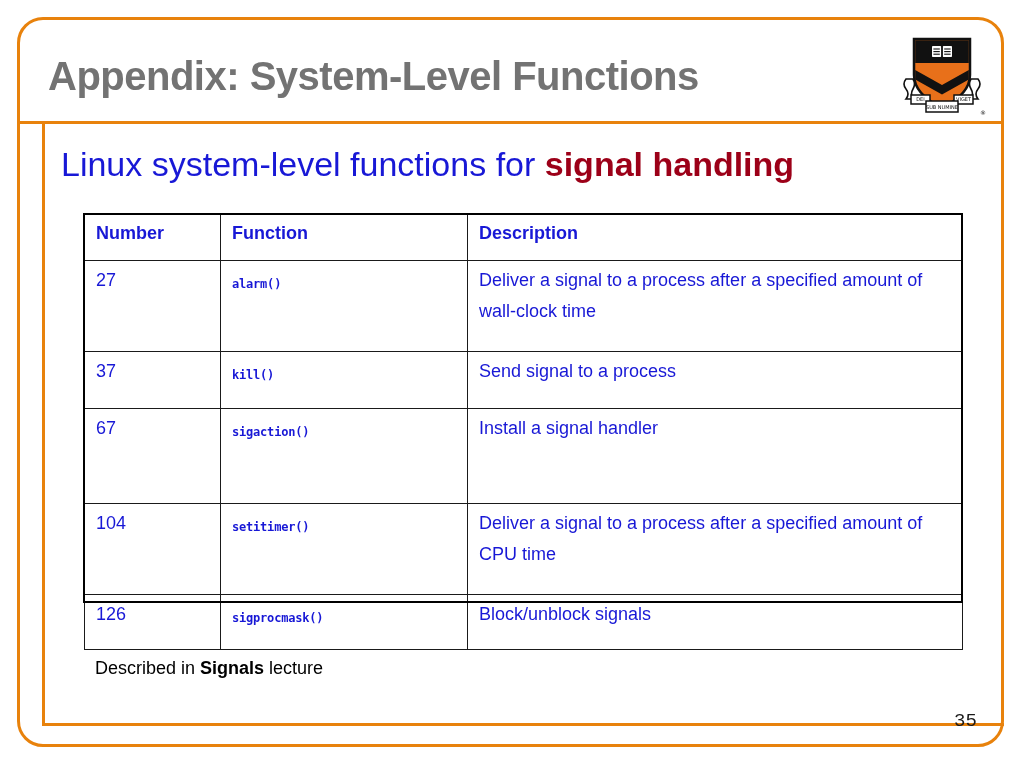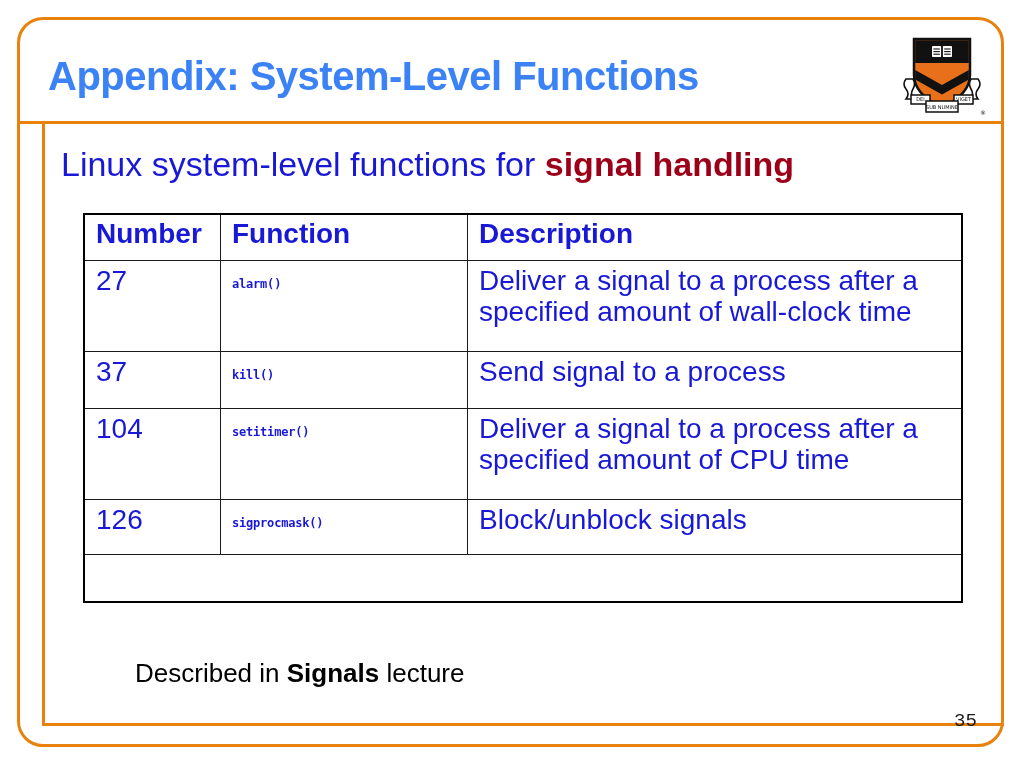--- a/index.html
+++ b/index.html
@@ -67,21 +67,21 @@
   }
 
   
   #title {
     position: absolute;
     left: 48px;
     top: 52px;
     width: 850px;
     font-size: 40px;
     font-weight: bold;
-    color: #3b82f6;
+    color: #737373;
     letter-spacing: -0.5px;
     line-height: 48px;
     white-space: nowrap;
   }
 
   
   #logo {
     position: absolute;
     left: 896px;
     top: 29px;
@@ -116,21 +116,21 @@
   }
   #fn-table col.c-num  { width: 136px; }
   #fn-table col.c-fn   { width: 247px; }
   #fn-table col.c-desc { width: 495px; }
 
   #fn-table th, #fn-table td {
     border: 1.5px solid #1a1a1a;
     padding: 4px 10px 4px 11px;
     vertical-align: top;
     color: #1818D6;
-    font-size: 28px;
+    font-size: 18px;
     line-height: 31px;
     text-align: left;
   }
   #fn-table thead th {
     font-weight: bold;
     height: 38px;
     padding-top: 3px;
   }
   #fn-table td.num { font-weight: normal; margin-top: 35px; }
   #fn-table td.fn {
@@ -160,24 +160,23 @@
     border: 2.5px solid #000000;
     box-sizing: border-box;
     pointer-events: none;
   }
 
   
   #footnote {
     position: absolute;
     left: 95px;
     top: 658px;
-    font-size: 26px;
+    font-size: 18px;
     color: #000000;
     white-space: nowrap;
-    margin-left: 40px;
   }
   #footnote .b { font-weight: bold; }
 
   
   #page-number {
     position: absolute;
     left: 954px;
     top: 710px;
     font-family: Liberation Mono, monospace;
     font-size: 19px;
@@ -257,20 +256,25 @@
       <tr class="r0">
         <td class="num">27</td>
         <td class="fn">alarm()</td>
         <td class="desc">Deliver a signal to a process after a specified amount of wall-clock time</td>
       </tr>
       <tr class="r1">
         <td class="num">37</td>
         <td class="fn">kill()</td>
         <td class="desc">Send signal to a process</td>
       </tr>
+      <tr class="r2">
+        <td class="num">67</td>
+        <td class="fn">sigaction()</td>
+        <td class="desc">Install a signal handler</td>
+      </tr>
       <tr class="r3">
         <td class="num">104</td>
         <td class="fn">setitimer()</td>
         <td class="desc">Deliver a signal to a process after a specified amount of CPU time</td>
       </tr>
       <tr class="r4">
         <td class="num">126</td>
         <td class="fn">sigprocmask()</td>
         <td class="desc">Block/unblock signals</td>
       </tr>

